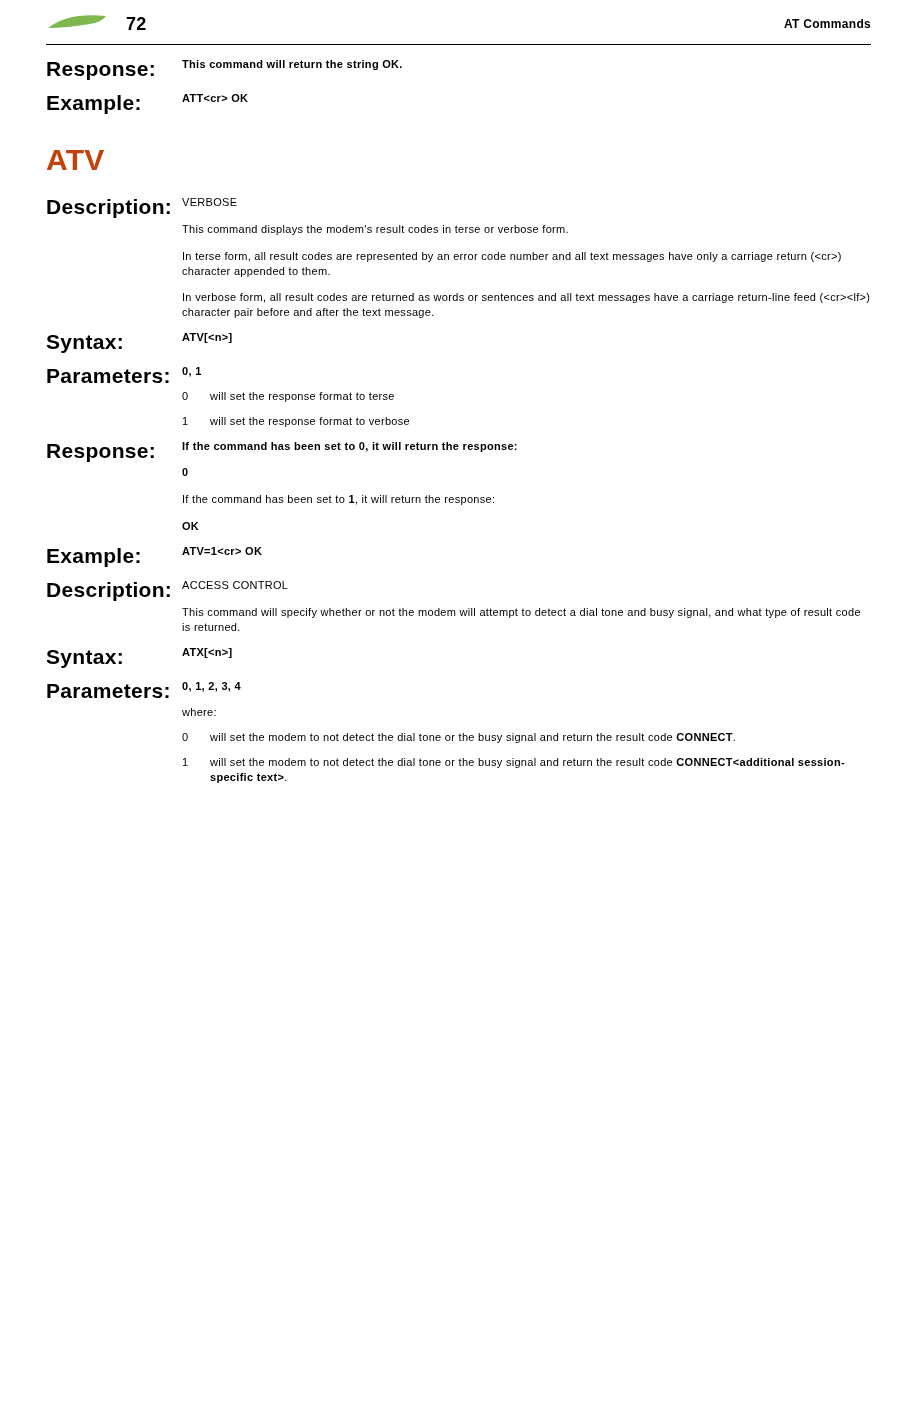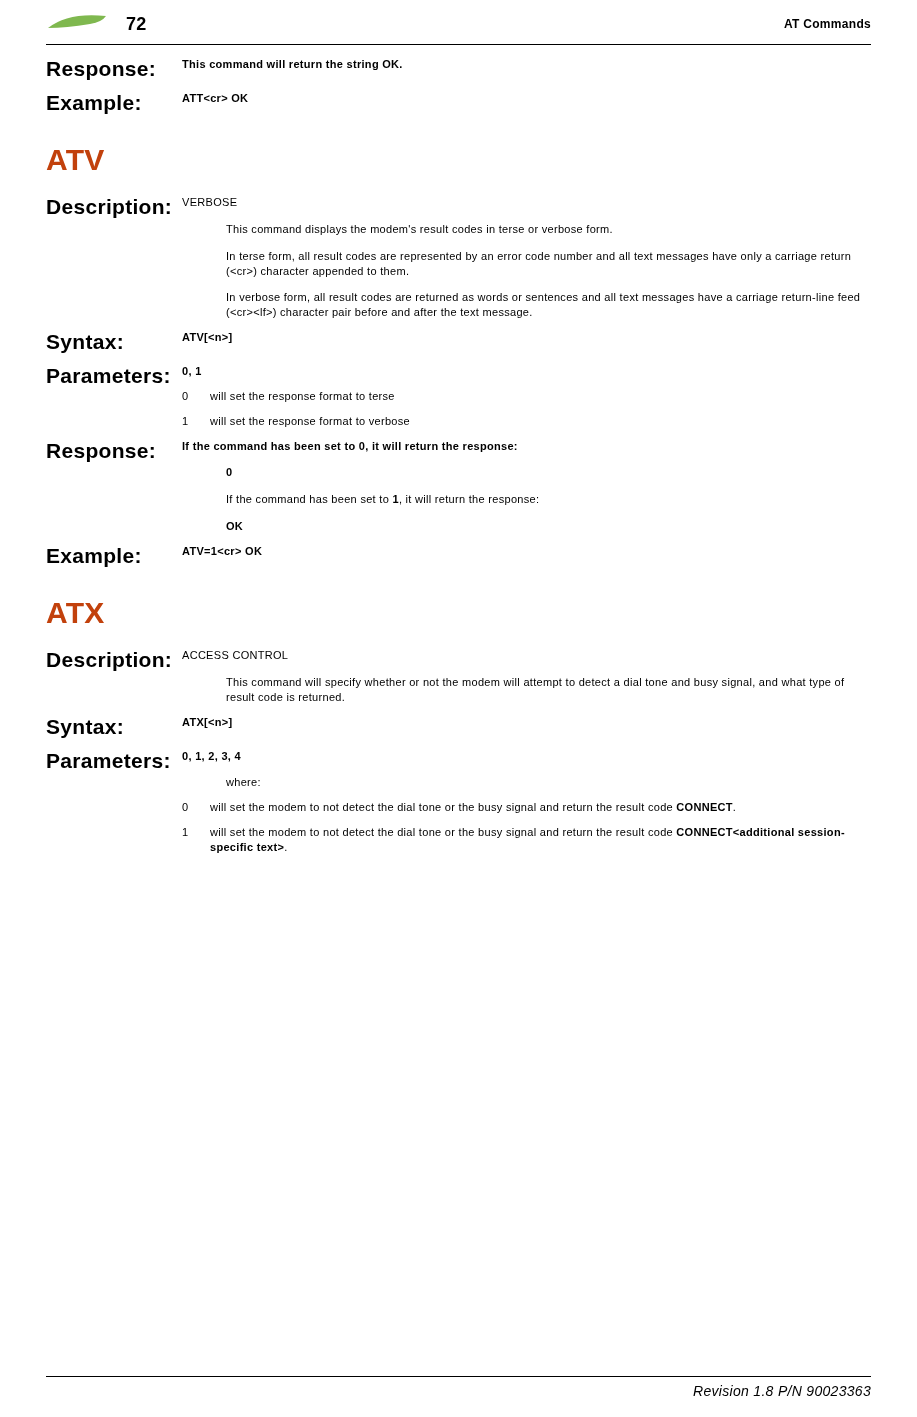--- a/index.html
+++ b/index.html
@@ -61,21 +61,20 @@
   .value.bold { font-weight: bold; }
   .section-title {
     color: #c2410c;
     font-size: 30px;
     font-weight: bold;
     margin-top: 28px;
     margin-bottom: 18px;
   }
   .para {
     margin-top: 12px;
-    margin-left: 44px;
   }
   .numitem {
     display: flex;
     margin-top: 10px;
   }
   .numitem .n {
     flex: 0 0 28px;
   }
   .numitem .t {
     flex: 1;
@@ -161,21 +160,20 @@
         </div>
         <div class="para"><b>OK</b></div>
       </div>
     </div>
 
     <div class="row">
       <div class="label">Example:</div>
       <div class="value bold">ATV=1&lt;cr&gt; OK</div>
     </div>
 
-    <div class="section-title">ATX</div>
 
     <div class="row">
       <div class="label">Description:</div>
       <div class="value">
         <div>ACCESS CONTROL</div>
         <div class="para">This command will specify whether or not the modem will attempt to detect a dial tone and busy signal, and what type of result code is returned.</div>
       </div>
     </div>
 
     <div class="row">
@@ -198,17 +196,14 @@
           <div class="n">1</div>
           <div class="t">
             <span>will set the modem to not detect the dial tone or the busy signal and return the result code </span><b>CONNECT&lt;additional session-specific text&gt;</b><span>.</span>
           </div>
         </div>
       </div>
     </div>
 
   </div>
 
-  <div class="footer">
-    <span>Revision 1.8  P/N 90023363</span>
-  </div>
 
 </div>
 
 </body></html>

